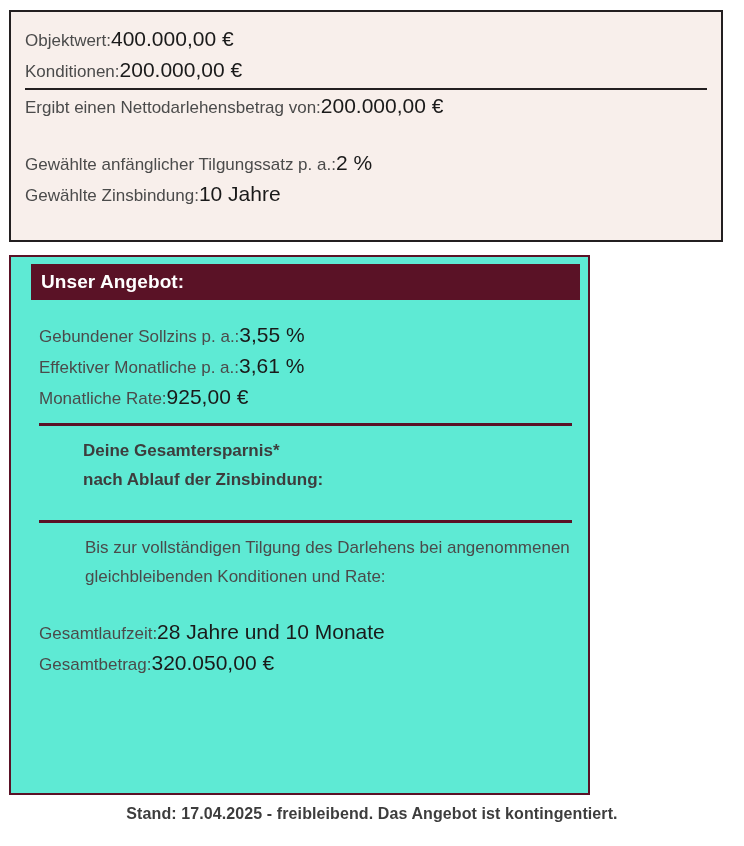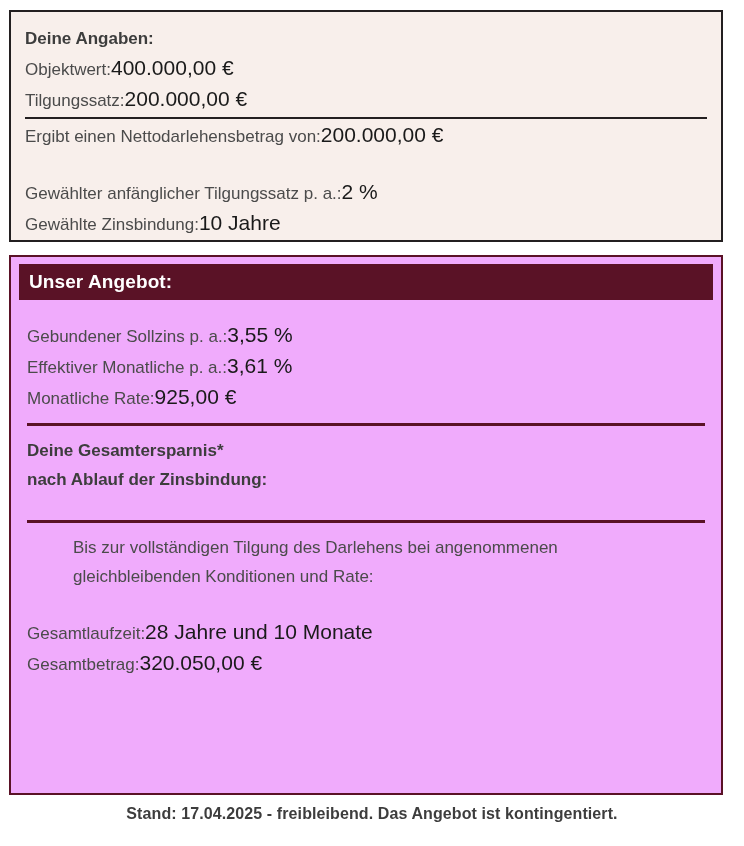--- a/index.html
+++ b/index.html
@@ -33,26 +33,26 @@
     border: 2px solid #231f20;
     box-sizing: border-box;
     padding: 12px 14px 0 14px;
   }
 
   
   .box-angebot {
     position: absolute;
     left: 9px;
     top: 255px;
-    width: 714px;
+    width: 581px;
     height: 540px;
-    background: #f0abfc;
+    background: #5eead4;
     border: 2px solid #5a1226;
     box-sizing: border-box;
-    padding: 7px 8px 0 8px;
+    padding: 7px 8px 0 20px;
   }
 
   .offer-header {
     background: #5a1226;
     color: #ffffff;
     font-weight: bold;
     font-size: 19px;
     line-height: 36px;
     height: 36px;
     padding: 0 10px;
@@ -104,20 +104,21 @@
     height: 3px;
     background: #5a1226;
     margin: 0;
   }
 
   
   .savings {
     display: flex;
     align-items: flex-start;
     justify-content: space-between;
+    margin-left: 44px;
   }
   .savings-label {
     font-weight: bold;
     font-size: 17px;
     color: #3d3d3d;
     line-height: 29px;
     white-space: nowrap;
   }
   .savings-badge {
     background: #5a1226;
@@ -151,43 +152,42 @@
     letter-spacing: 0.1px;
   }
 </style>
 </head>
 <body>
 
 <div class="page">
 
   <section class="box-angaben">
 
-    <div class="heading">Deine Angaben:</div>
 
     <div class="row">
       <span class="label">Objektwert:</span>
       <span class="value">400.000,00 €</span>
     </div>
 
     <div class="row">
-      <span class="label">Tilgungssatz:</span>
+      <span class="label">Konditionen:</span>
       <span class="value">200.000,00 €</span>
     </div>
 
     <div class="rule-dark"></div>
 
     <div class="row">
       <span class="label">Ergibt einen Nettodarlehensbetrag von:</span>
       <span class="value">200.000,00 €</span>
     </div>
 
     <div class="spacer-lg"></div>
 
     <div class="row">
-      <span class="label">Gewählter anfänglicher Tilgungssatz p. a.:</span>
+      <span class="label">Gewählte anfänglicher Tilgungssatz p. a.:</span>
       <span class="value">2 %</span>
     </div>
 
     <div class="row">
       <span class="label">Gewählte Zinsbindung:</span>
       <span class="value">10 Jahre</span>
     </div>
 
   </section>
 

